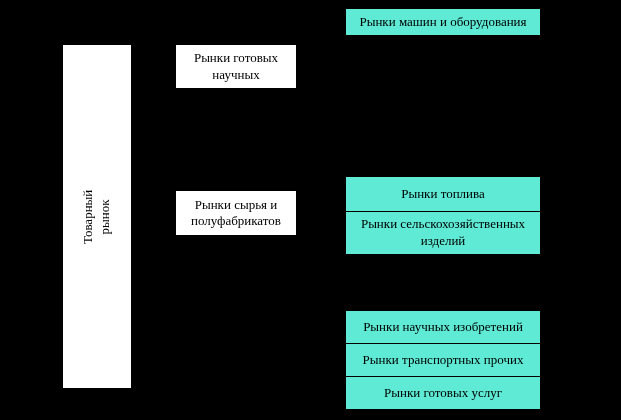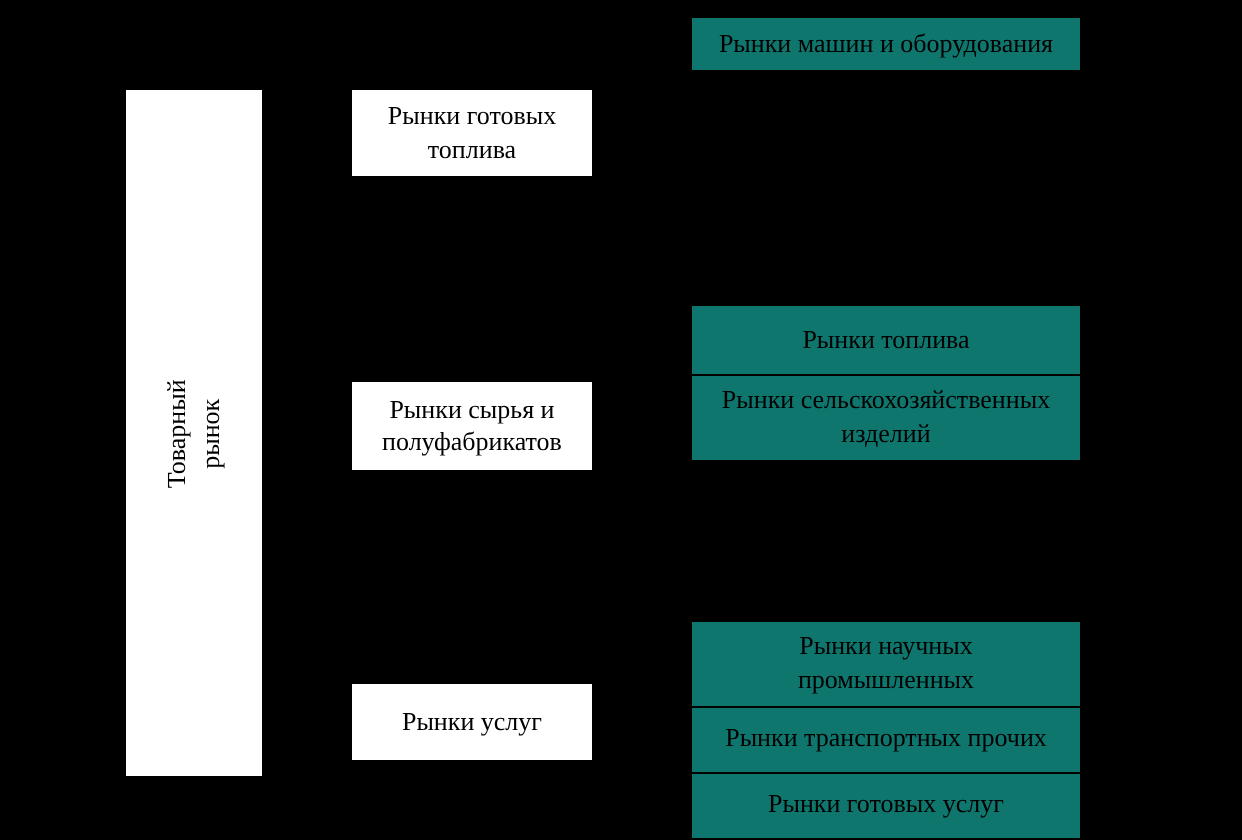--- a/index.html
+++ b/index.html
@@ -44,25 +44,25 @@
   }
   .mid1 { left: 175px; top: 44px;  width: 122px; height: 45px; }
   .mid2 { left: 175px; top: 190px; width: 122px; height: 46px; }
   .mid3 { left: 175px; top: 341px; width: 122px; height: 40px; }
 
   .group {
     position: absolute;
     width: 196px;
   }
   .g1 { left: 345px; top: 8px; }
-  .g2 { left: 345px; top: 152px; }
+  .g2 { left: 345px; top: 176px; }
   .g3 { left: 345px; top: 310px; }
 
   .cell {
-    background: #0f766e;
+    background: #5eead4;
     border: 1px solid #000000;
     box-sizing: border-box;
     display: flex;
     align-items: center;
     justify-content: center;
     text-align: center;
     padding: 4px 8px;
     line-height: 1.3;
   }
   .cell + .cell { margin-top: -1px; }
@@ -74,49 +74,46 @@
 <body>
 
 <div class="canvas">
 
   <div class="box vbox">
     <span class="vtext">Товарный
 рынок</span>
   </div>
 
   <div class="box mid1">
-    <span>Рынки готовых топлива</span>
+    <span>Рынки готовых научных</span>
   </div>
 
   <div class="box mid2">
     <span>Рынки сырья и полуфабрикатов</span>
   </div>
 
-  <div class="box mid3">
-    <span>Рынки услуг</span>
-  </div>
 
   <div class="group g1">
     <div class="cell">
       <span>Рынки машин и оборудования</span>
     </div>
   </div>
 
   <div class="group g2">
     <div class="cell">
       <span>Рынки топлива</span>
     </div>
     <div class="cell">
       <span>Рынки сельскохозяйственных изделий</span>
     </div>
   </div>
 
   <div class="group g3">
     <div class="cell">
-      <span>Рынки научных промышленных</span>
+      <span>Рынки научных изобретений</span>
     </div>
     <div class="cell">
       <span>Рынки транспортных прочих</span>
     </div>
     <div class="cell">
       <span>Рынки готовых услуг</span>
     </div>
   </div>
 
 </div>

